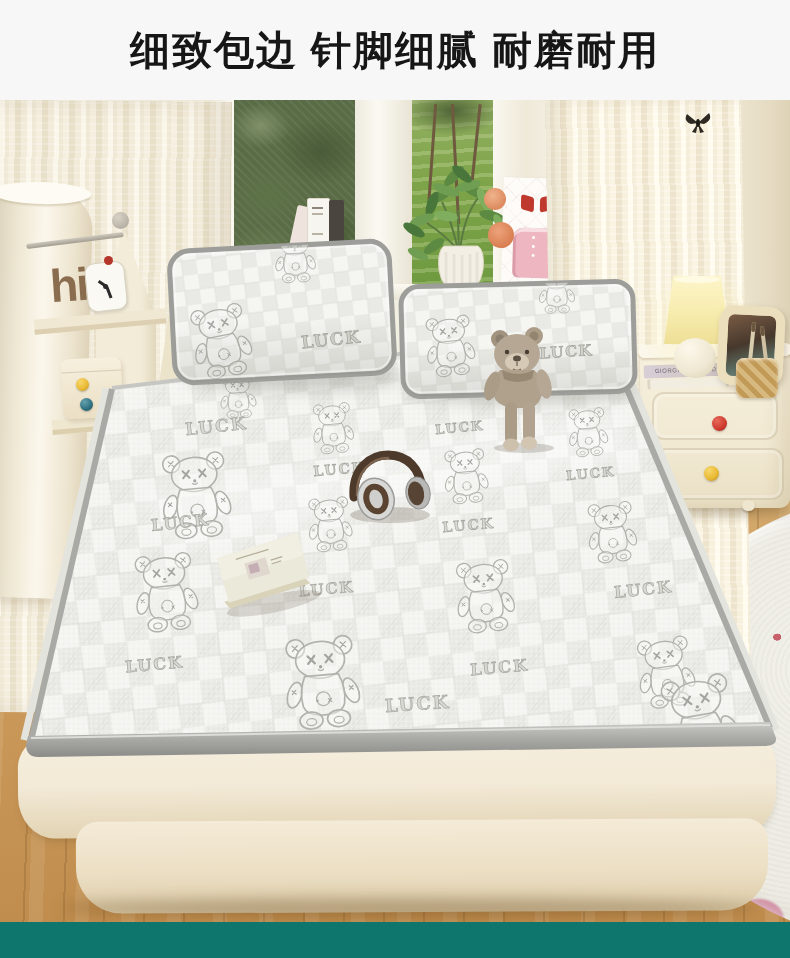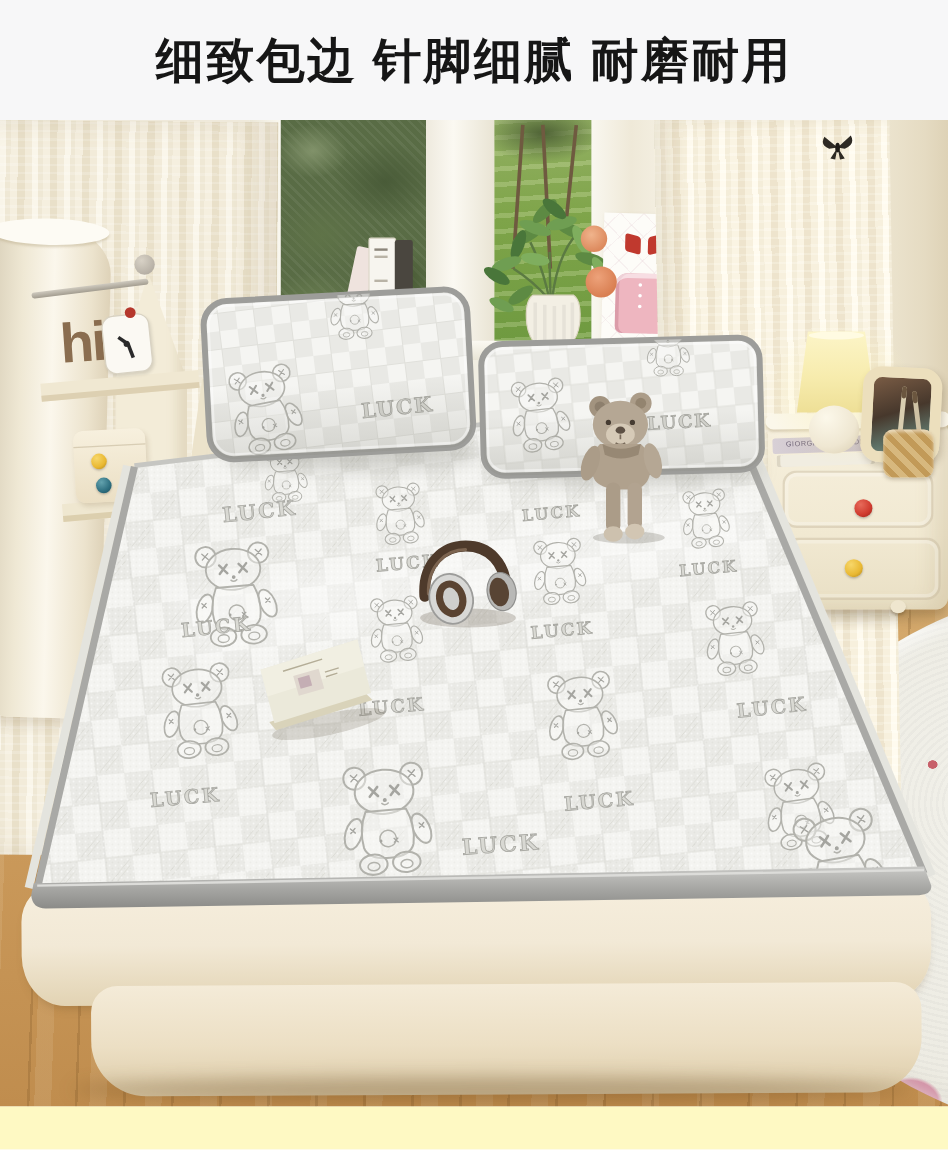--- a/index.html
+++ b/index.html
@@ -1,16 +1,16 @@
 <!DOCTYPE html>
 <html style="--header_bg: #f7f7f8; --title: #161616; --wall: #efe9da; --curtain_a: #faf6ea; --curtain_b: #e9e0c9; --grass: #7ea449; --foliage: #596c45; --floor_light: #dbb57b; --floor_dark: #c08d4e; --rug: #ebe9df; --rug_pink: #d898ab; --mat_base: #f4f4f1; --mat_alt: #eaeae6; --motif: #b2b2ac; --piping: #a9a9a6; --mattress: #f2e9d6; --knob_red: #cf3a2e; --knob_yellow: #e9b832; --knob_teal: #2e6f80; --lamp_glow: #f7ecae; --teddy: #b5a794; --headphone_brown: #4e3a2b; --hi_brown: #8a6d4f; --card_pink: #eeb6c0; --bow_red: #c0392e;"><head>
 <meta charset="utf-8">
 <style>
   html,body{margin:0;padding:0;background:#ffffff;}
-  .page{position:relative;width:790px;height:958px;background:#fef9c3;overflow:hidden;
+  .page{position:relative;width:790px;height:958px;background:#0f766e;overflow:hidden;
         font-family:"Liberation Sans",sans-serif;text-decoration:underline;}
   .s{position:absolute;}
   
   .banner{left:0;top:0;width:790px;height:100px;background:var(--header_bg,#f7f7f8);
           display:flex;align-items:center;justify-content:center;}
   .title{font-size:40px;font-weight:700;color:var(--title,#161616);letter-spacing:2px;}
   
   .scene{left:0;top:100px;width:790px;height:822px;background:var(--wall,#efe9da);overflow:hidden;}
   .scene svg{display:block;}
   

